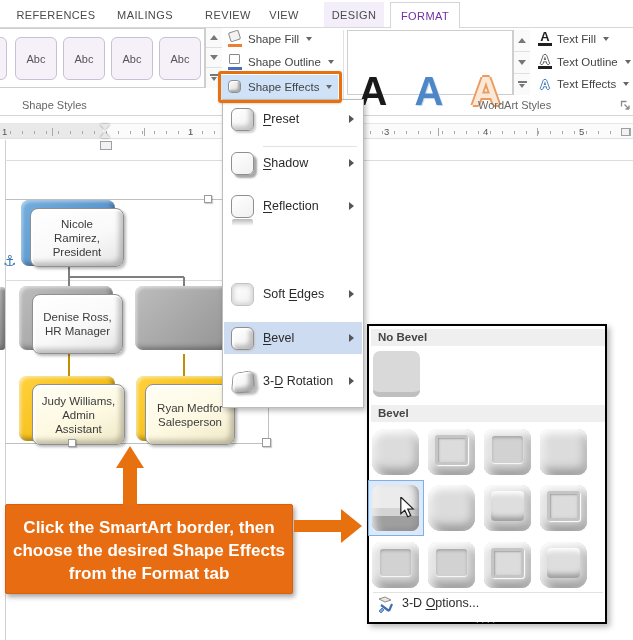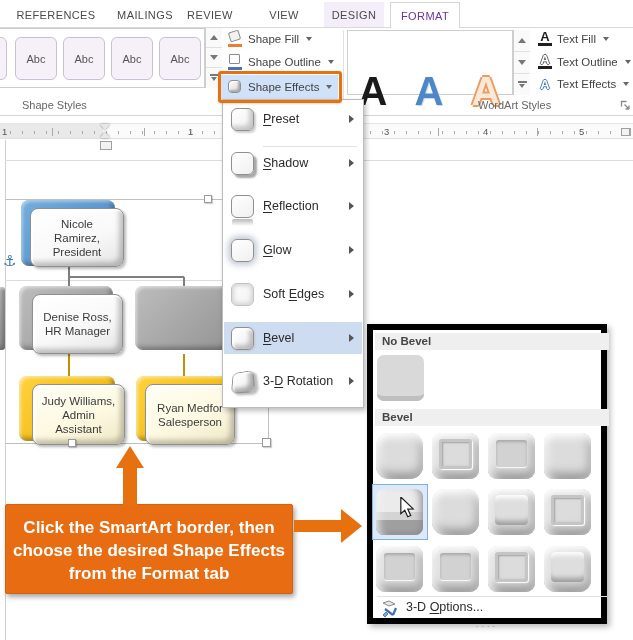--- a/index.html
+++ b/index.html
@@ -109,21 +109,21 @@
   .mi.shadow { box-shadow:3px 3px 2px #a8a8a8; }
   .mi.reflection::after { content:""; position:absolute; left:0; top:23px; width:21px; height:7px;
         background:linear-gradient(#b9b9b9,transparent); border-radius:2px; }
   .mi.glow { box-shadow:0 0 6px 3px #c3cbd6; }
   .mi.soft { border-color:#c2c2c2; box-shadow:inset 0 0 4px 2px #d5d5d5; }
   .mi.bevel { box-shadow:inset 2px 2px 3px #fff, inset -4px -4px 4px rgba(0,0,0,.22), 1px 1px 2px #c6c6c6; }
   .mi.rot3d { transform:perspective(55px) rotateX(24deg) rotateY(-16deg); box-shadow:inset 2px 2px 2px #fff, inset -4px -4px 4px rgba(0,0,0,.3), 3px 2px 2px #bbb; }
 
   
   .submenu { position:absolute; left:367px; top:324px; width:240px; height:300px; background:#fff;
-             border:6px solid #000000; box-shadow:3px 3px 6px rgba(0,0,0,.28); z-index:11; }
+             border:2px solid #000000; box-shadow:3px 3px 6px rgba(0,0,0,.28); z-index:11; }
   .subhead { position:absolute; left:2px; width:234px; height:17px; background:#efefef;
              font-size:11.5px; font-weight:bold; color:#454545; line-height:17px; padding-left:7px; }
   .bvl { position:absolute; width:47px; height:46px; background:#dcdcdc; border-radius:9px;
          box-shadow:inset 0 10px 8px -6px #fff, inset 10px 0 8px -6px #f0f0f0,
                     inset -10px 0 8px -6px #b5b5b5, inset 0 -12px 10px -6px #989898; }
   .bvl.flat { border-radius:7px; background:#d9d9d9; box-shadow:inset 0 -11px 0 -6px #bfbfbf; }
   .bvl.inner::after { content:""; position:absolute; left:8px; right:8px; top:7px; bottom:12px; border-radius:3px;
          background:#d2d2d2; box-shadow:inset 0 2px 3px #a9a9a9, 0 1px 1px #fafafa; }
   .bvl.frame::after { content:""; position:absolute; left:7px; right:7px; top:6px; bottom:10px; border:3px solid #c5c5c5;
          border-radius:3px; box-shadow:inset 1px 1px 2px #9f9f9f, 1px 1px 1px #fff; }
@@ -142,21 +142,21 @@
   .cursor-svg { position:absolute; z-index:12; }
 </style>
 </head>
 <body>
 
 <div id="screen">
 
   <div class="tabline"></div>
   <div class="tab" style="left:15px;width:82px;">REFERENCES</div>
   <div class="tab" style="left:110px;width:70px;">MAILINGS</div>
-  <div class="tab" style="left:182px;width:56px;">REVIEW</div>
+  <div class="tab" style="left:200px;width:56px;">REVIEW</div>
   <div class="tab" style="left:261px;width:46px;">VIEW</div>
   <div class="tab design" style="left:324px;width:60px;">DESIGN</div>
   <div class="tab format" style="left:390px;width:70px;">FORMAT</div>
 
   <div class="gallery" style="left:-2px;top:28px;width:207px;height:60px;">
     <div class="abc-thumb" style="left:-36px;width:44px;"></div>
     <div class="abc-thumb" style="left:16px;">Abc</div>
     <div class="abc-thumb" style="left:64px;">Abc</div>
     <div class="abc-thumb" style="left:112px;">Abc</div>
     <div class="abc-thumb" style="left:160px;">Abc</div>
@@ -332,25 +332,20 @@
     <div class="mitem" style="top:47px;">
       <span class="mi shadow"></span>
       <span class="mlabel"><span></span><u>S</u><span>hadow</span></span>
       <span class="marrow"></span>
     </div>
     <div class="mitem" style="top:90px;">
       <span class="mi reflection"></span>
       <span class="mlabel"><span></span><u>R</u><span>eflection</span></span>
       <span class="marrow"></span>
     </div>
-    <div class="mitem" style="top:134px;">
-      <span class="mi glow"></span>
-      <span class="mlabel"><span></span><u>G</u><span>low</span></span>
-      <span class="marrow"></span>
-    </div>
     <div class="mitem" style="top:178px;">
       <span class="mi soft"></span>
       <span class="mlabel"><span>Soft </span><u>E</u><span>dges</span></span>
       <span class="marrow"></span>
     </div>
     <div class="mitem hl" style="top:222px;">
       <span class="mi bevel"></span>
       <span class="mlabel"><span></span><u>B</u><span>evel</span></span>
       <span class="marrow"></span>
     </div>

